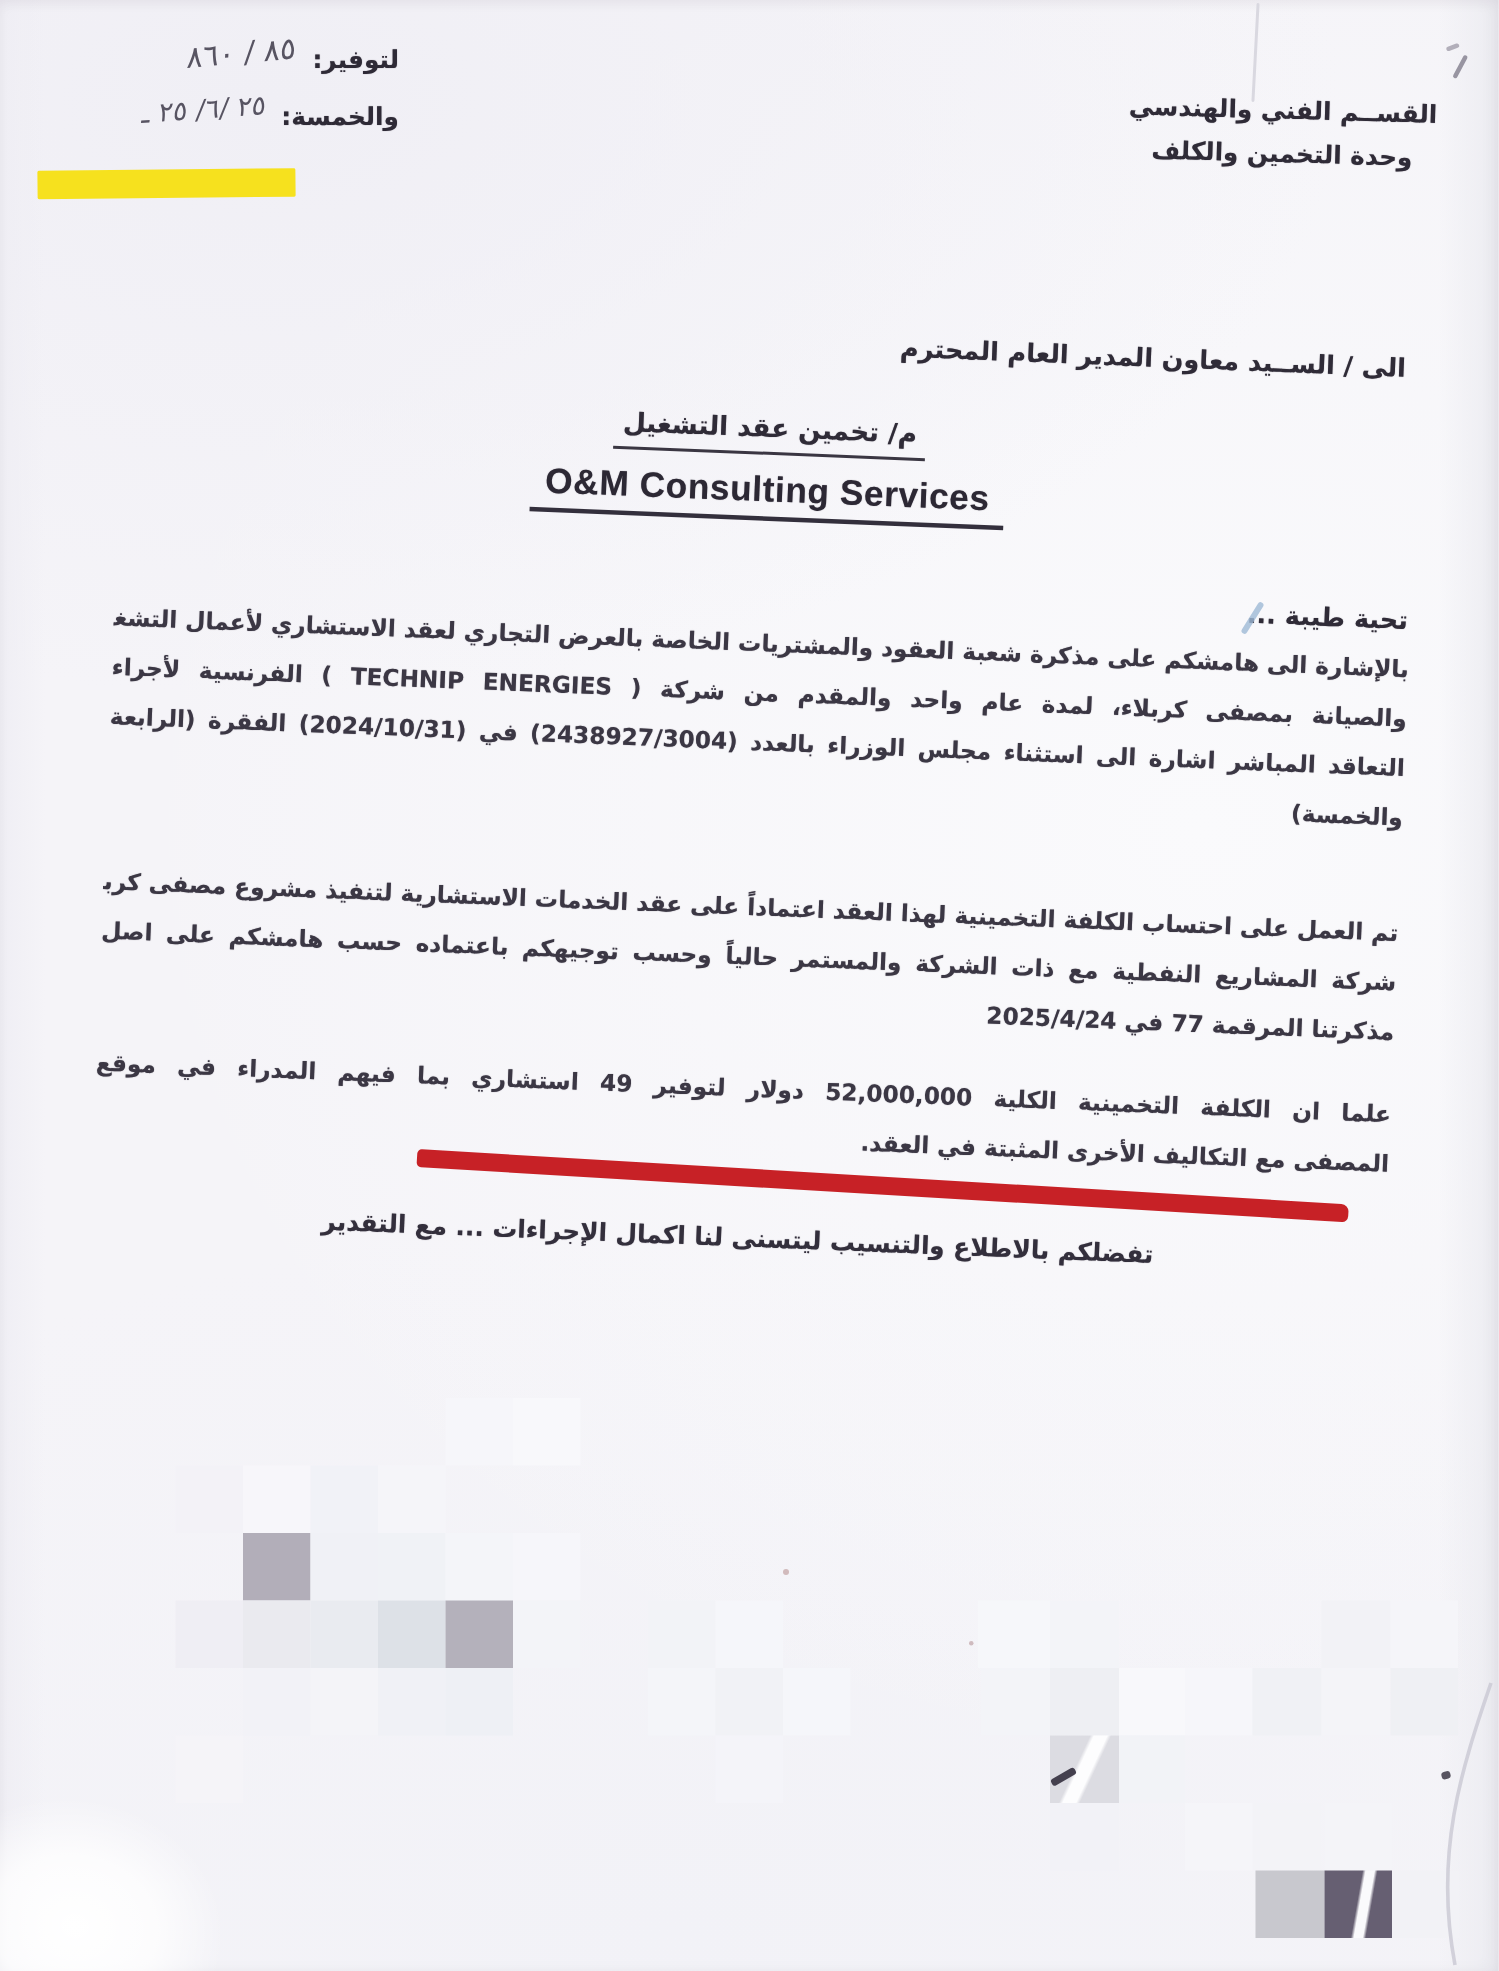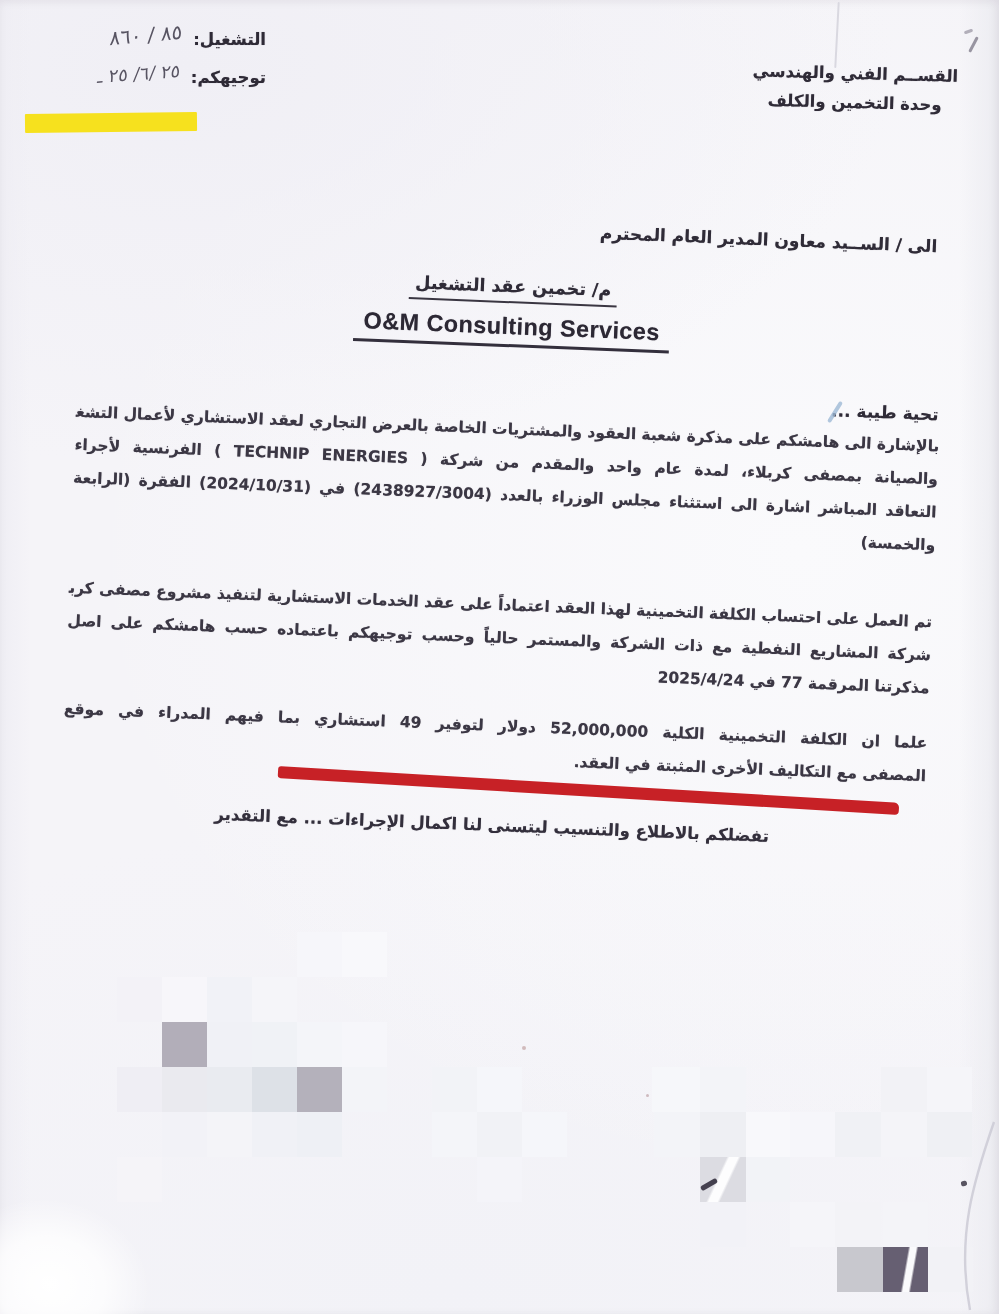--- a/index.html
+++ b/index.html
@@ -89,25 +89,25 @@
   }
   .pen-curve{position:absolute;left:938px;top:1118px;}
 </style>
 </head>
 <body>
 
 <div class="paper">
 
   <div class="refblock">
     <div class="refrow">
-      <span class="reflabel txt">التشغيل:</span>
+      <span class="reflabel txt">لتوفير:</span>
       <span class="hand">٨٦٠ / ٨٥</span>
     </div>
     <div class="refrow">
-      <span class="reflabel txt">توجيهكم:</span>
+      <span class="reflabel txt">والخمسة:</span>
       <span class="hand hand2">ـ ٢٥ /٦/ ٢٥</span>
     </div>
   </div>
   <div class="highlight-bar" style="background: rgb(246, 225, 30);"></div>
 
   <div class="dept txt">
     <div>القســم الفني والهندسي</div>
     <div>وحدة التخمين والكلف</div>
   </div>
 

